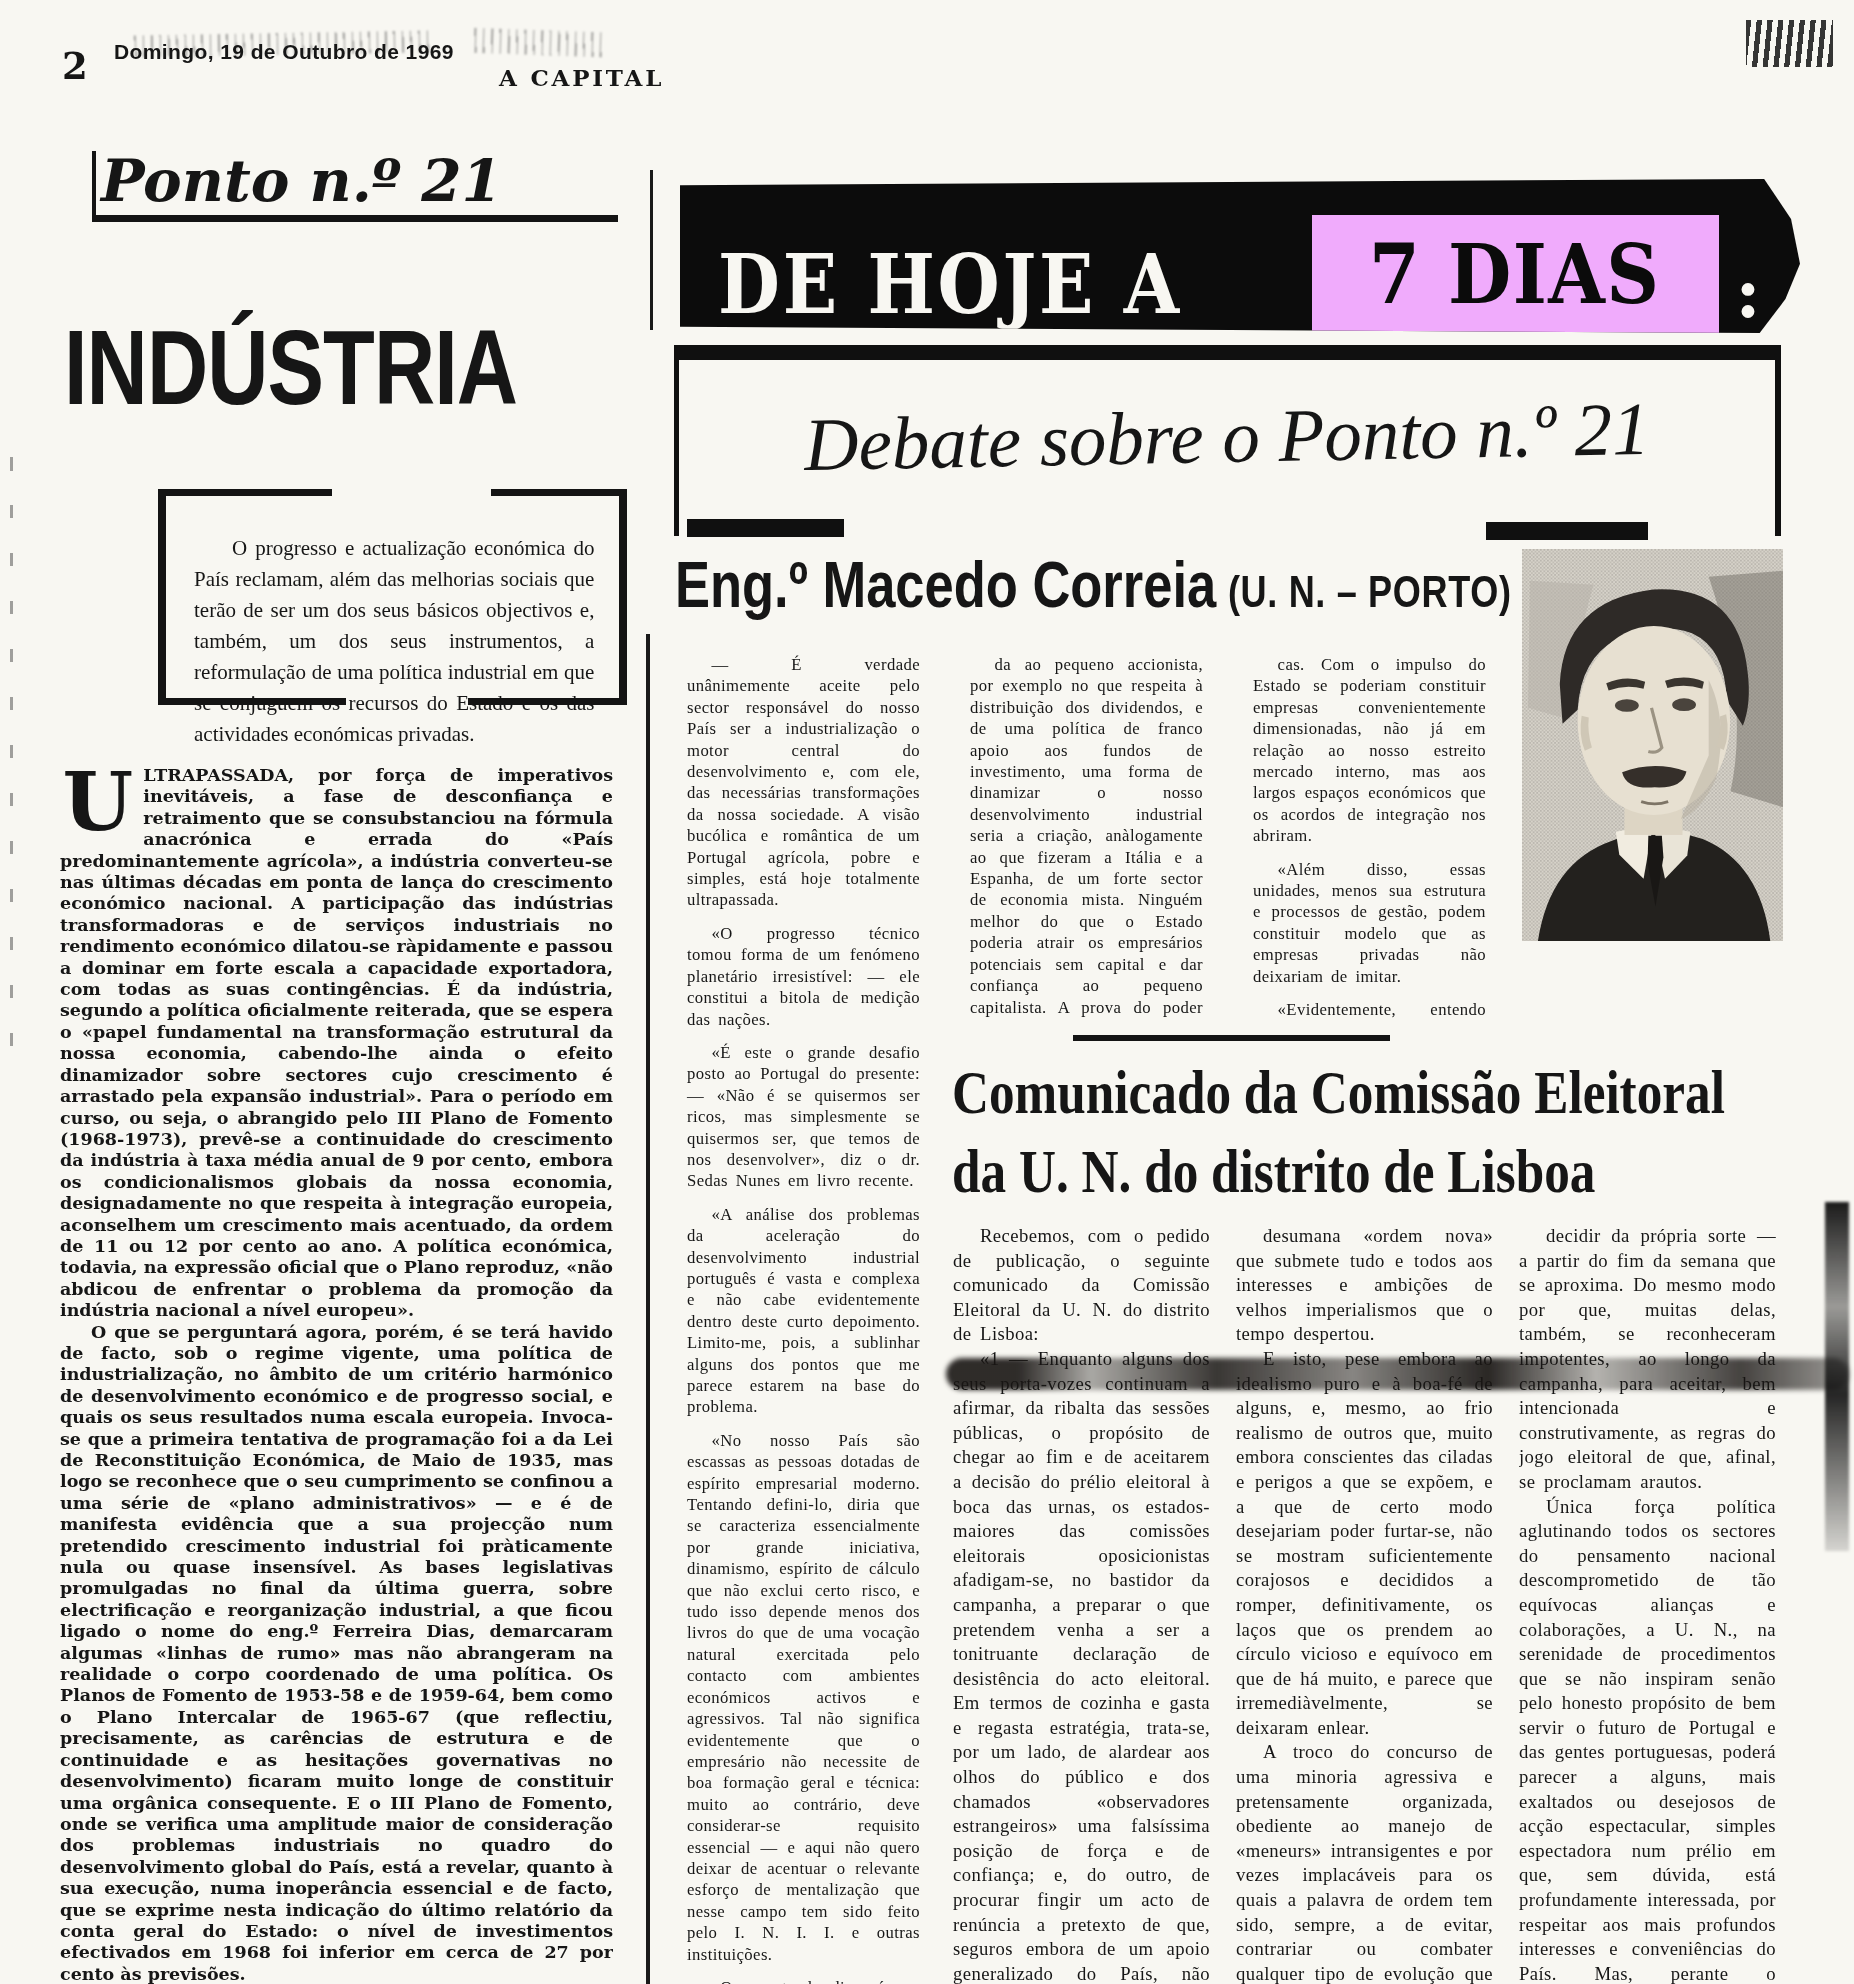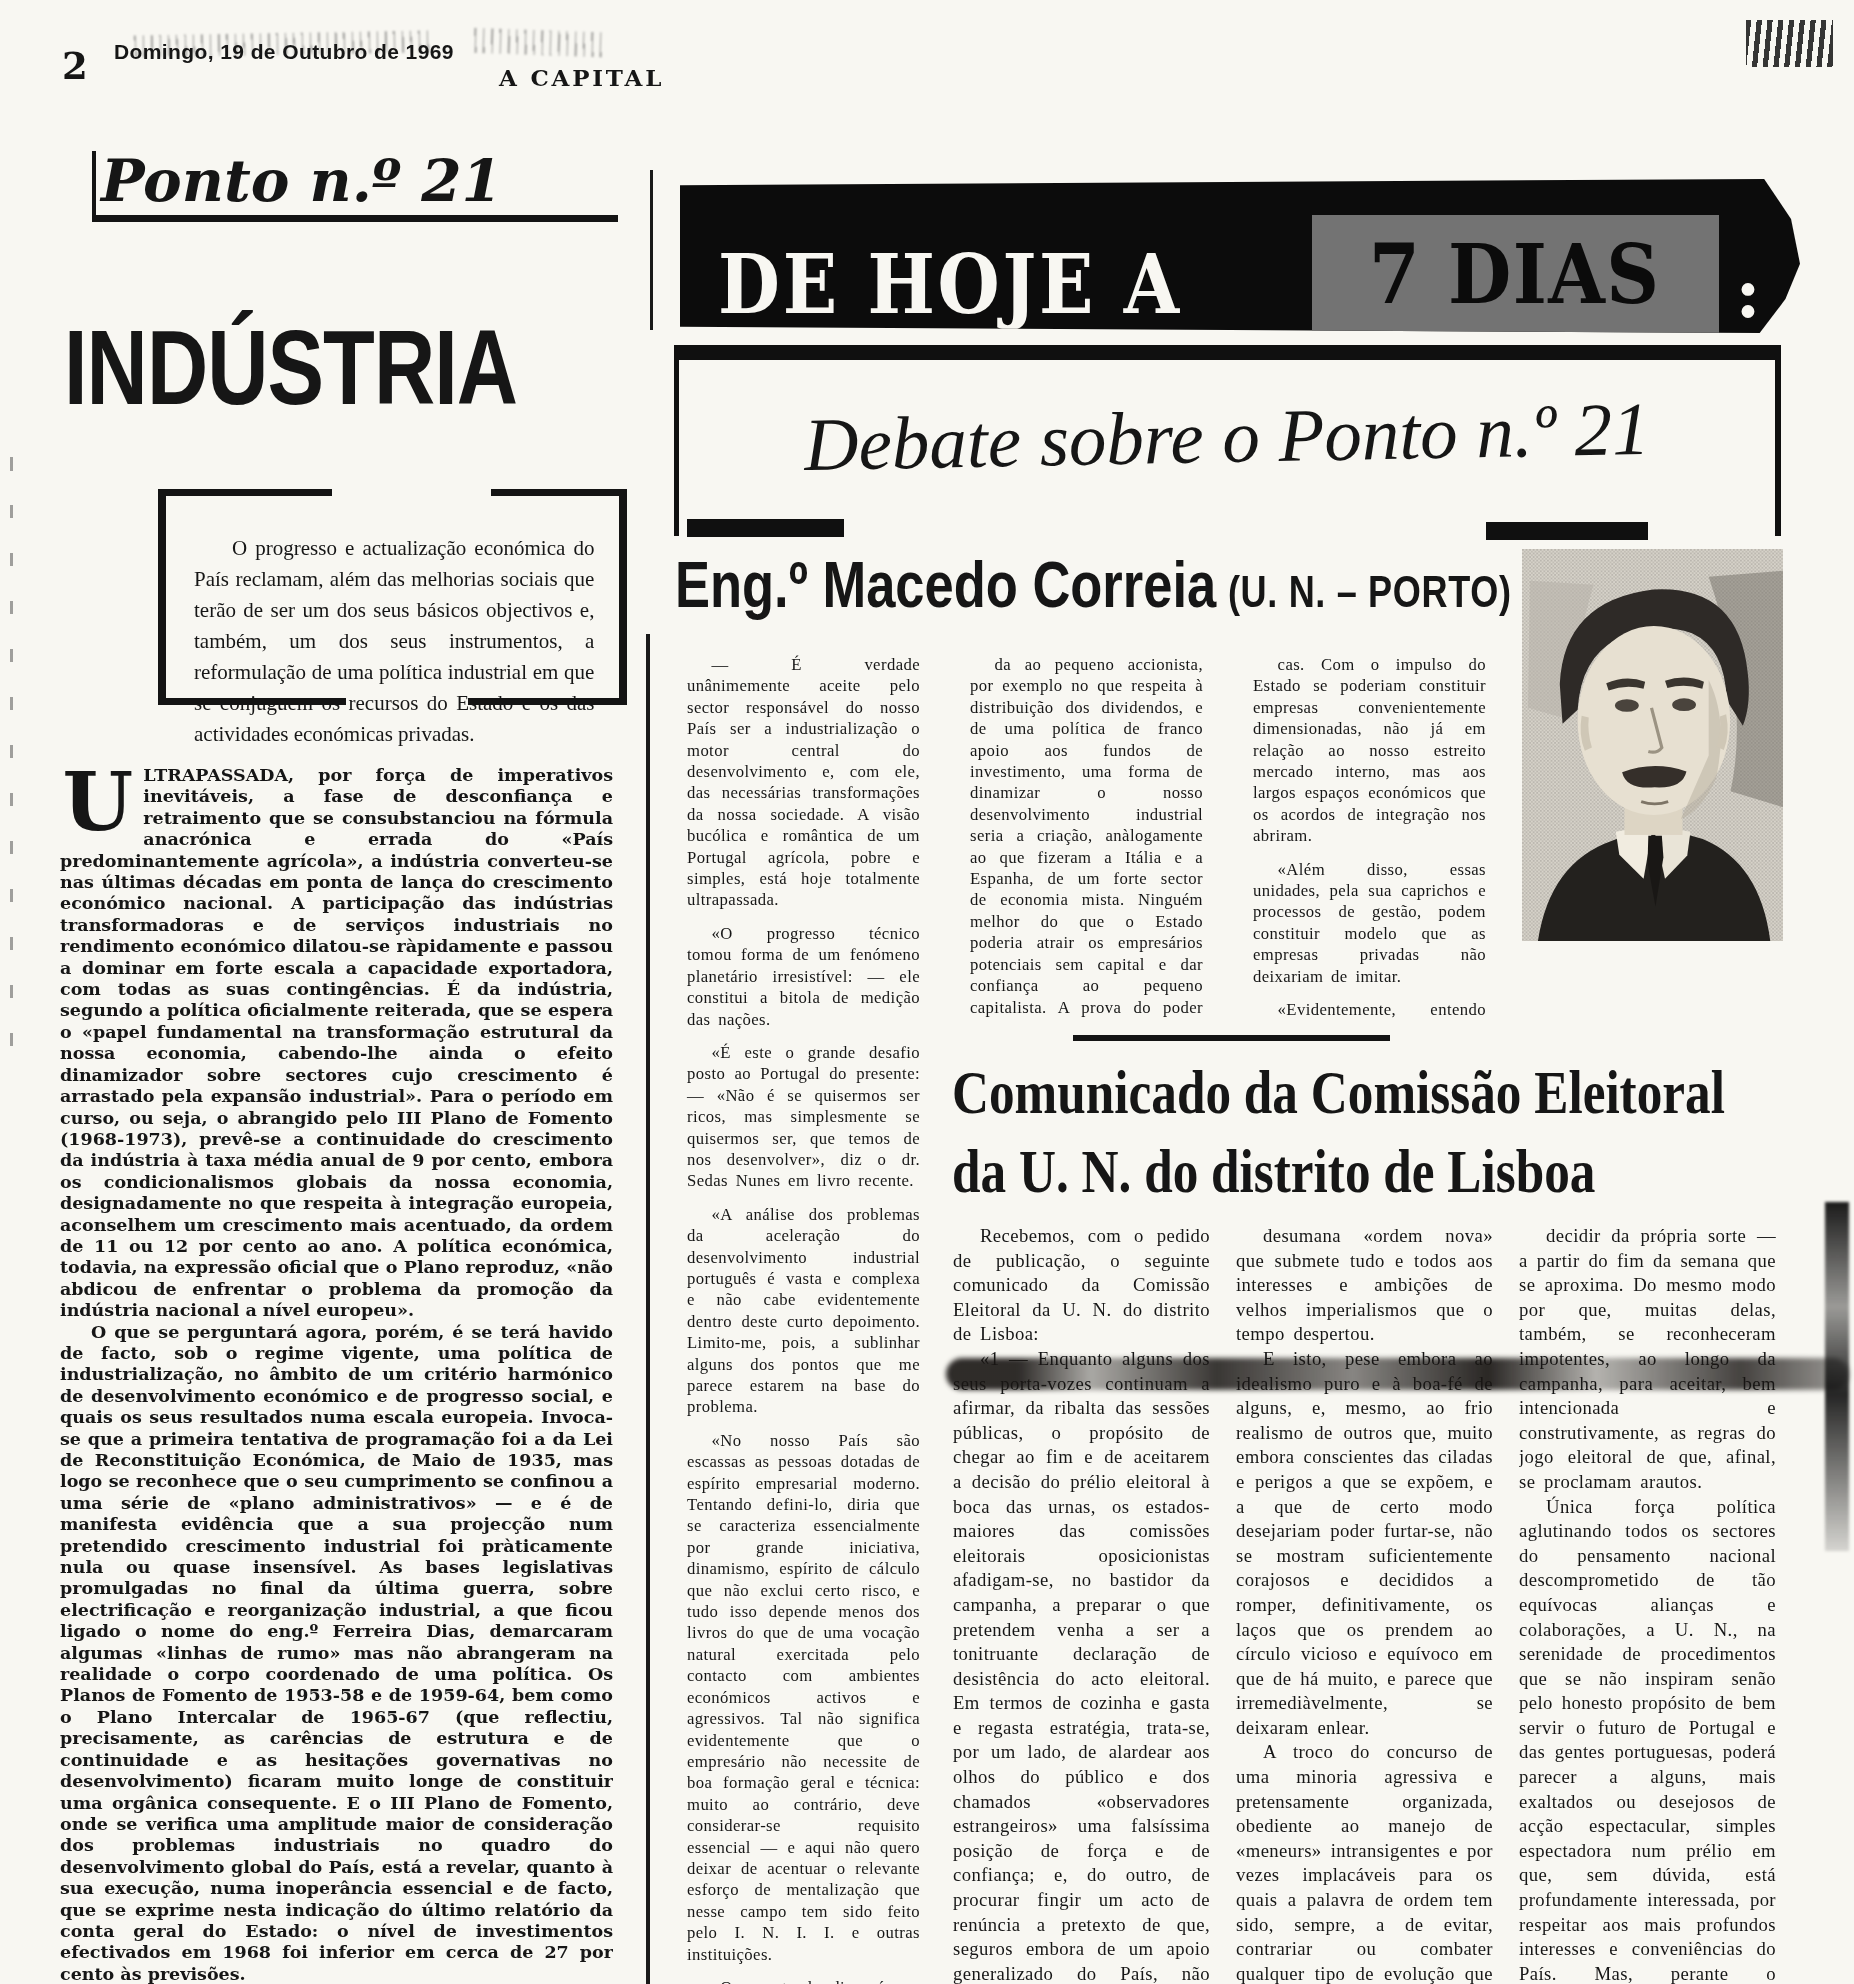--- a/index.html
+++ b/index.html
@@ -45,21 +45,21 @@
   .vrule-main{position:absolute;left:646px;top:634px;width:3.6px;height:2010px;background:#1a1a1a;}
   .divider-mid{position:absolute;left:1073px;top:1035px;width:317px;height:5.6px;background:#141414;}
 
   
   .banner{position:absolute;left:680px;top:179px;width:1120px;height:154px;background:#0c0c0c;
           display:flex;align-items:flex-end;
           clip-path:polygon(0 4%,96.8% 0,99.2% 26%,100% 55%,98.7% 78%,96.4% 100%,0 96%);}
   .banner-left{color:#f8f7f2;font-family:"DejaVu Serif",serif;font-weight:700;font-size:83px;
                transform:scaleX(.86);transform-origin:left center;margin-left:38px;
                letter-spacing:3.2px;white-space:nowrap;}
-  .banner-box{background:#737373;color:#0b0b0b;margin-left:54px;width:407px;height:118px;
+  .banner-box{background:#f0abfc;color:#0b0b0b;margin-left:54px;width:407px;height:118px;
               display:flex;align-items:center;justify-content:center;
               font-family:"DejaVu Serif",serif;font-weight:700;font-size:83px;}
   .banner-box span{transform:scaleX(.88);white-space:nowrap;letter-spacing:1.6px;}
   .banner-colon{color:#f8f7f2;font-family:"DejaVu Serif",serif;font-weight:700;
                 font-size:69px;margin-left:16.7px;}
 
   
   .debate-box{position:absolute;left:674px;top:345px;width:1096px;height:176px;
               border-top:15px solid #101010;border-left:5.2px solid #101010;border-right:6.7px solid #101010;}
   .debate-title{font-family:"Liberation Serif",serif;font-style:italic;font-size:75px;
@@ -199,21 +199,21 @@
       <p>«Que pretendo dizer é que a público não é, só, suficiente, mas deve estar associada a qualidades pessoais específicas.</p>
       <p>«Pessoas com essas características são, repito, pouco numerosas no nosso País e porventura muitas das quais não têm acesso ao capital. Os detentores do dinheiro orientam-se mais frequentemente para actividades especulativas, de lucros rápidos, ou então preferem a aplicação segura do investimento imobiliário. Mais ainda as pequenas poupanças se perdem para a industrialização. É exemplo disto o que se passa com o nosso fenómeno emigratório, de raiz predominantemente rural: — as transferências dessa origem que entram no País são da ordem dos 6 milhões de contos anuais, grande parte das quais são capitalizadas, dado o baixo nível de consumo do agregado familiar a que se destinam. Ora, como é do conhecimento geral, a maior parte dessas poupanças é aplicada na aquisição de pequena propriedade rústica, o que trouxe como consequência uma nítida sobrevalorização da mesma, que não facilita nada a resolução do nosso grave problema agrário.</p>
     </div>
   <div class="news-col icol2">
 
   <p>da ao pequeno accionista, por exemplo no que respeita à distribuição dos dividendos, e de uma política de franco apoio aos fundos de investimento, uma forma de dinamizar o nosso desenvolvimento industrial seria a criação, anàlogamente ao que fizeram a Itália e a Espanha, de um forte sector de economia mista. Ninguém melhor do que o Estado poderia atrair os empresários potenciais sem capital e dar confiança ao pequeno capitalista. A prova do poder de atracção de sociedades deste tipo foi dada pelo interesse com que o capital privado tem acolhido as emissões das nossas hidroeléctri-</p>
     </div>
   <div class="news-col icol3">
 
   <p>cas. Com o impulso do Estado se poderiam constituir empresas convenientemente dimensionadas, não já em relação ao nosso estreito mercado interno, mas aos largos espaços económicos que os acordos de integração nos abriram.</p>
-      <p>«Além disso, essas unidades, pela sua caprichos e processos de gestão, podem constituir modelo que as empresas privadas não deixariam de imitar.</p>
+      <p>«Além disso, essas unidades, menos sua estrutura e processos de gestão, podem constituir modelo que as empresas privadas não deixariam de imitar.</p>
       <p>«Evidentemente, entendo não ser aconselhável a entrada de empresas mistas em sectores onde a iniciativa privada é forte e dinâmica: o seu papel deveria ser antes catalisador e supletivo.»</p>
     </div>
 
   <div class="divider-mid"></div>
 
   <div class="com-headline">
     <div>Comunicado da Comissão Eleitoral</div>
     <div>da U. N. do distrito de Lisboa</div>
   </div>
 

